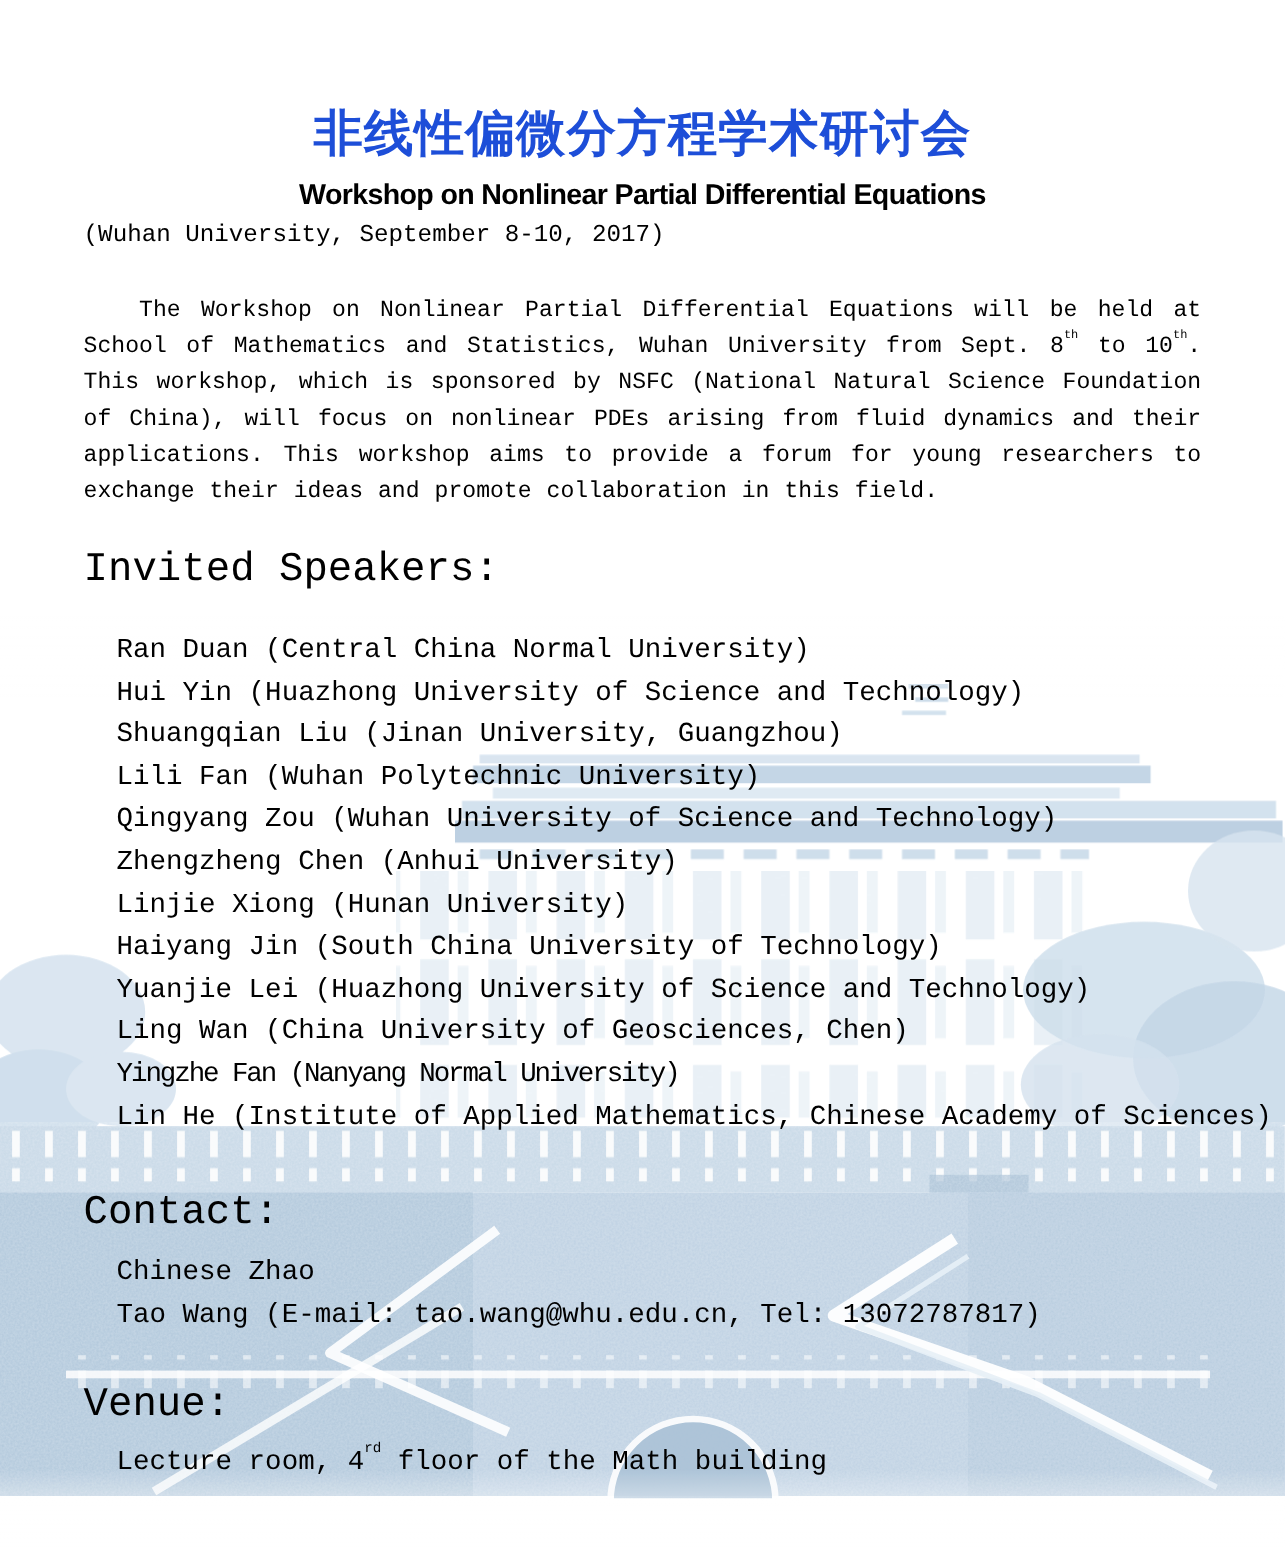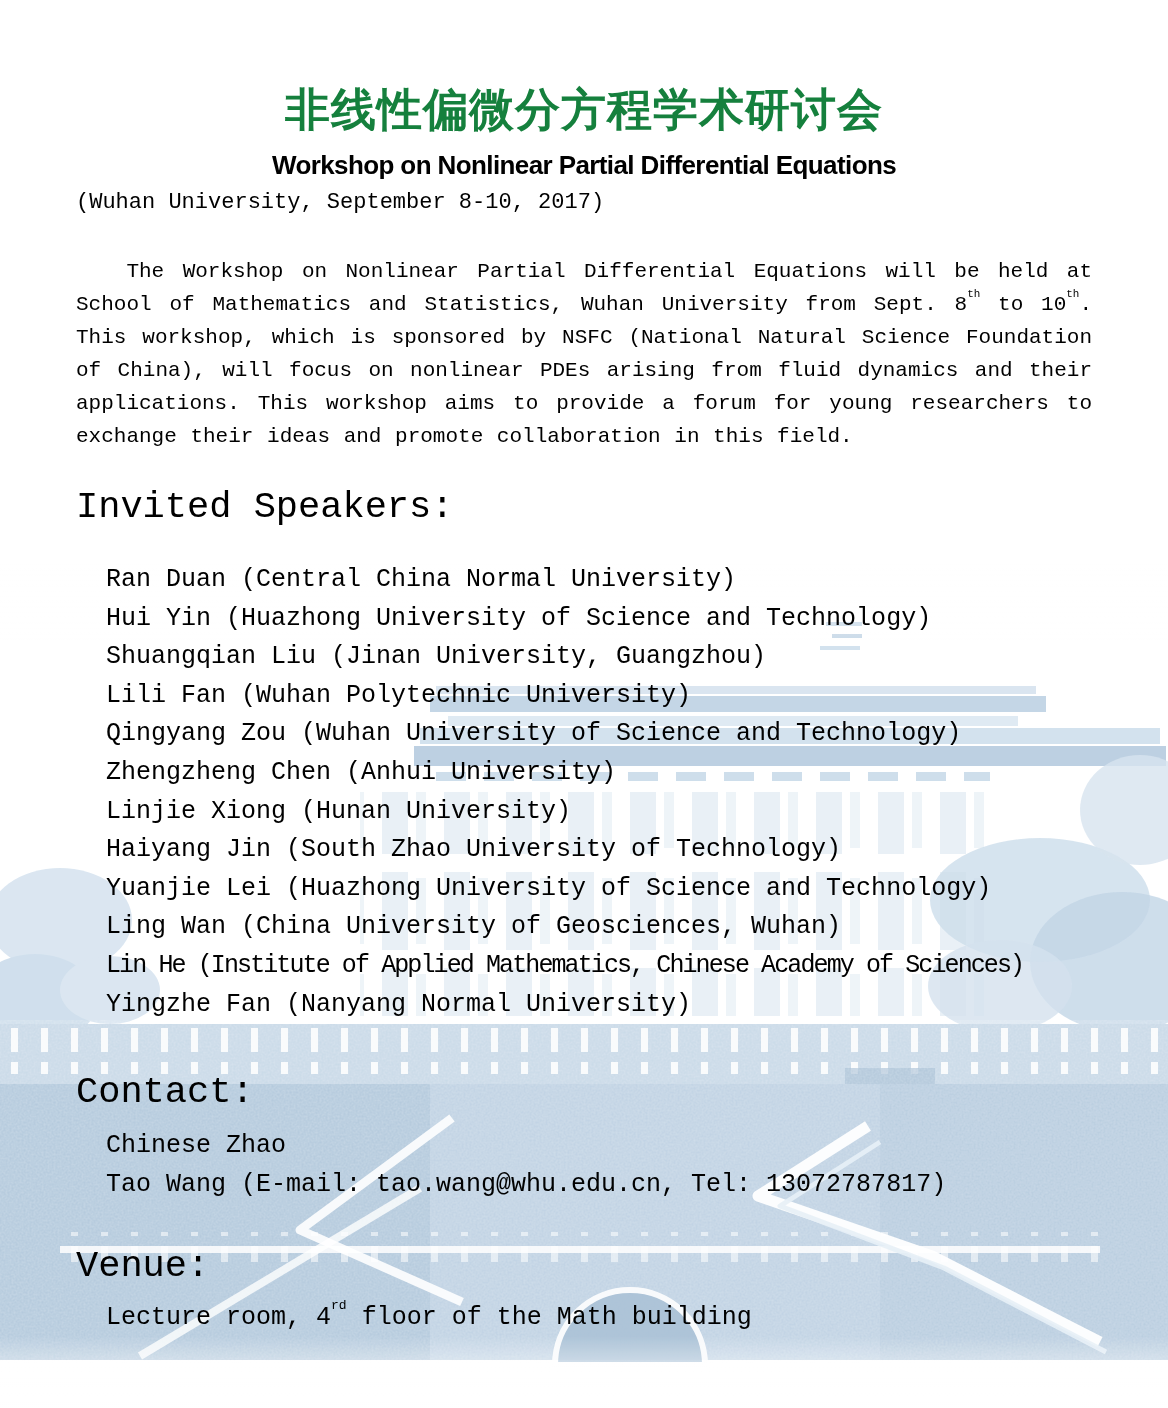--- a/index.html
+++ b/index.html
@@ -22,28 +22,28 @@
     width: 1168px; height: 1408px;
   }
   .content {
     position: absolute;
     inset: 0;
     padding: 82px 76px 0 76px;
     box-sizing: border-box;
     z-index: 1;
   }
   .title-zh {
-    margin: 0;
+    margin: 11px;
     font-family: "Liberation Sans", sans-serif;
     font-weight: 900;
     font-size: 45px;
     line-height: 56px;
     text-align: center;
     letter-spacing: 1px;
-    color: #15803d;
+    color: #1d4ed8;
   }
   .title-en {
     margin-top: 12px;
     font-family: "Liberation Sans", sans-serif;
     font-weight: bold;
     font-size: 26px;
     line-height: 30px;
     letter-spacing: -0.6px;
     text-align: center;
   }
@@ -193,25 +193,25 @@
     <h2 class="section-heading speakers-heading">Invited Speakers:</h2>
 
     <ul class="speaker-list">
         <li>Ran Duan (Central China Normal University)</li>
         <li>Hui Yin (Huazhong University of Science and Technology)</li>
         <li>Shuangqian Liu (Jinan University, Guangzhou)</li>
         <li>Lili Fan (Wuhan Polytechnic University)</li>
         <li>Qingyang Zou (Wuhan University of Science and Technology)</li>
         <li>Zhengzheng Chen (Anhui University)</li>
         <li>Linjie Xiong (Hunan University)</li>
-        <li>Haiyang Jin (South Zhao University of Technology)</li>
+        <li>Haiyang Jin (South China University of Technology)</li>
         <li>Yuanjie Lei (Huazhong University of Science and Technology)</li>
-        <li>Ling Wan (China University of Geosciences, Wuhan)</li>
+        <li>Ling Wan (China University of Geosciences, Chen)</li>
+        <li>Yingzhe Fan (Nanyang Normal University)</li>
         <li>Lin He (Institute of Applied Mathematics, Chinese Academy of Sciences)</li>
-        <li>Yingzhe Fan (Nanyang Normal University)</li>
       </ul>
 
     <h2 class="section-heading contact-heading">Contact:</h2>
 
     <ul class="info-list">
         <li>Chinese Zhao</li>
         <li>Tao Wang (E-mail: tao.wang@whu.edu.cn, Tel: 13072787817)</li>
       </ul>
 
     <h2 class="section-heading venue-heading">Venue:</h2>

